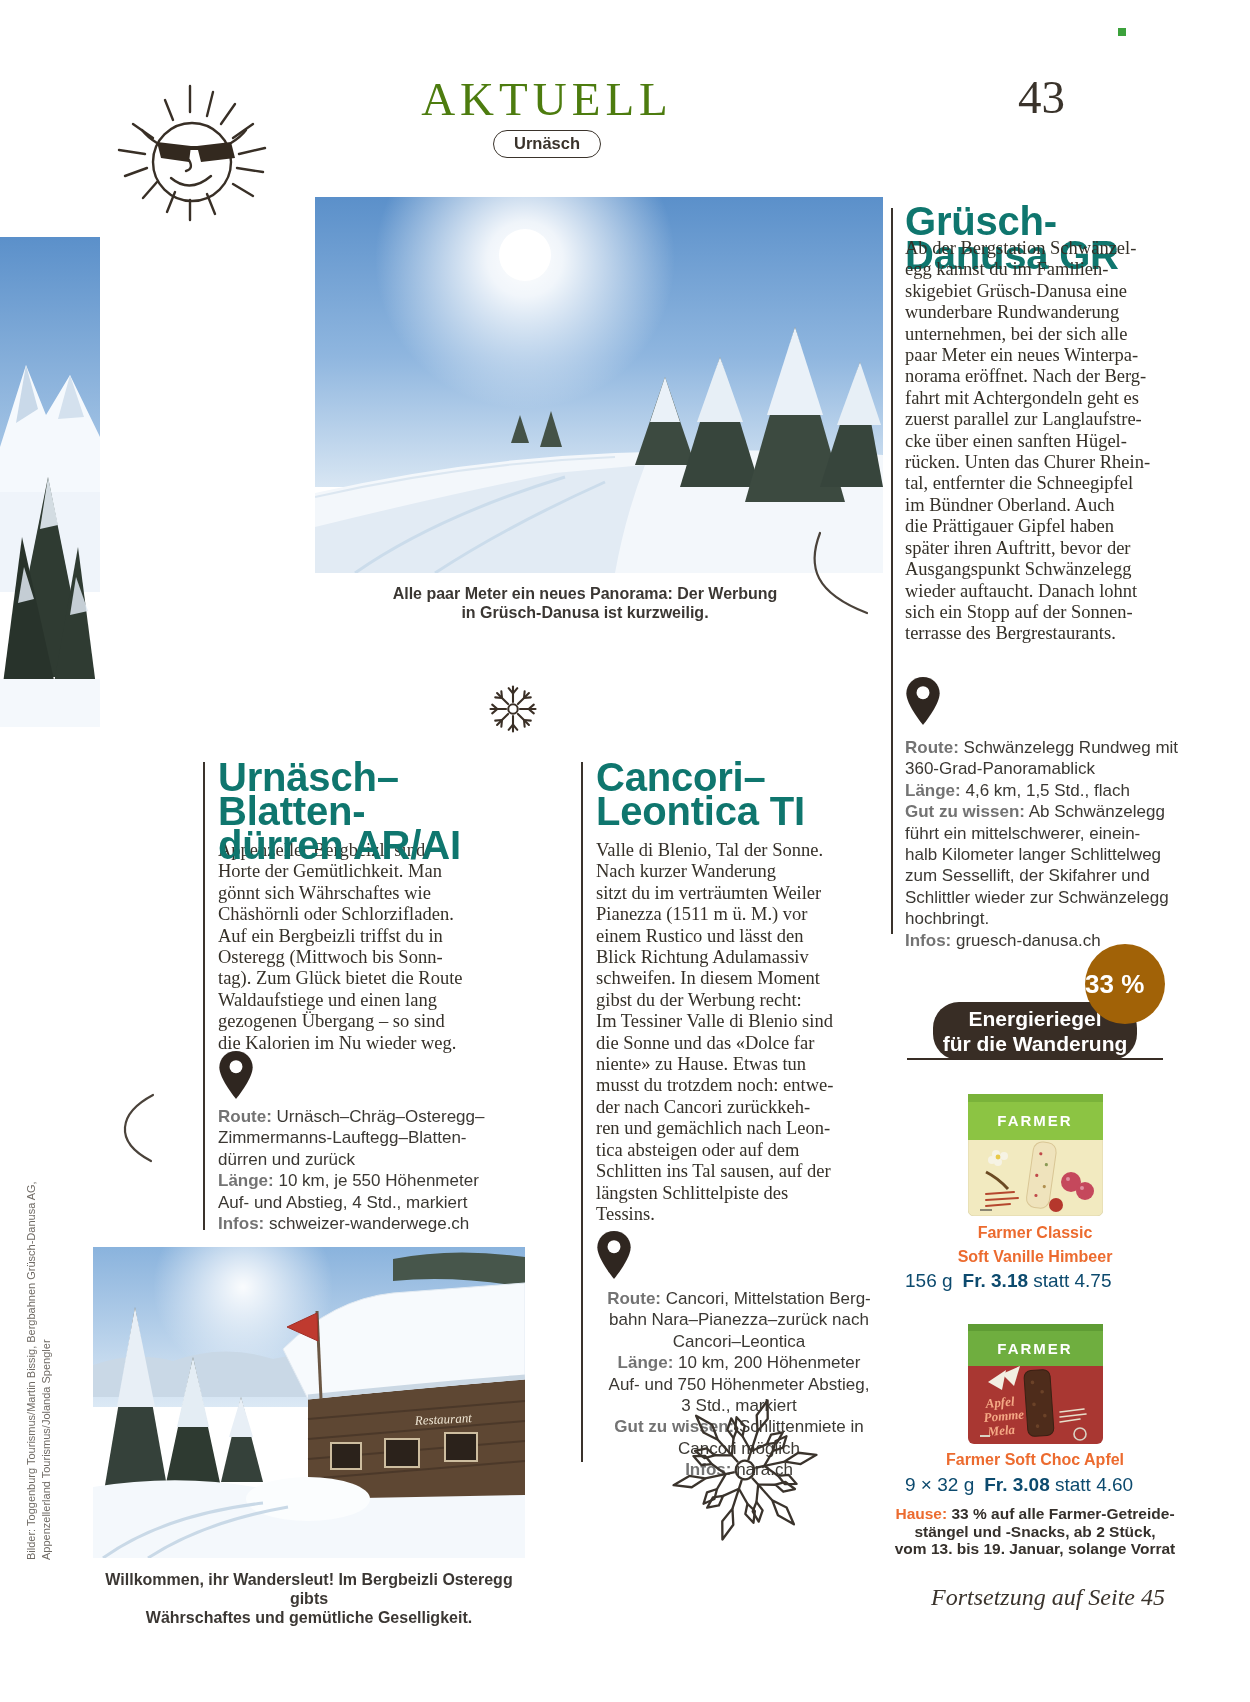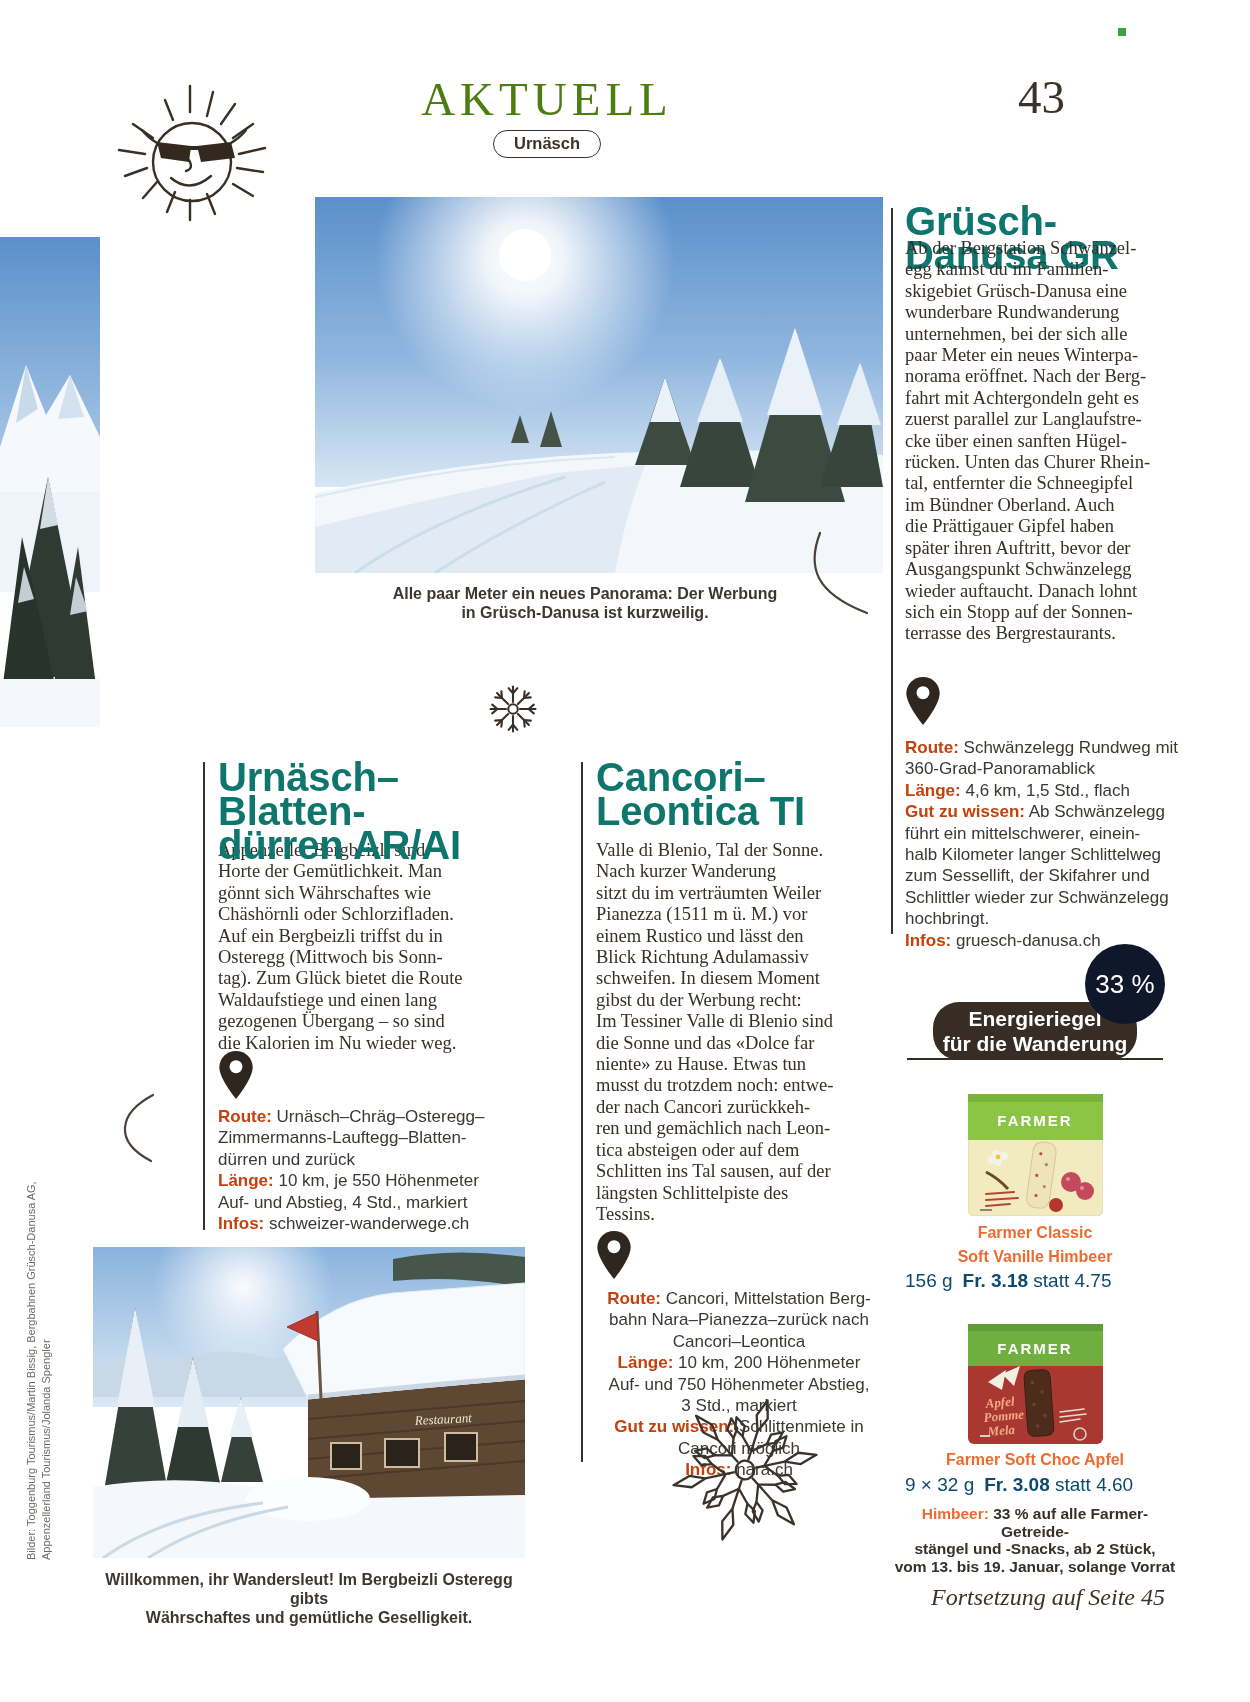--- a/index.html
+++ b/index.html
@@ -11,25 +11,25 @@
   .mast-title{font-family:"Liberation Serif",serif;font-size:47px;line-height:50px;
               letter-spacing:5px;color:#4d7c0f;text-align:center;font-weight:400;}
   .mast-pill{display:inline-block;border:1.5px solid #3A332B;border-radius:16px;
              padding:3px 20px 4px;font-weight:700;font-size:16.5px;color:#3A332B;}
   .page-num{font-family:"Liberation Serif",serif;font-size:47px;color:#3A332B;}
   
   .rule{width:2px;background:#3A332C;}
   .headline{font-weight:700;font-size:40px;line-height:34px;color:#0f766e;letter-spacing:-0.2px;}
   .body-serif{font-family:"Liberation Serif",serif;font-size:18.5px;line-height:21.4px;color:#353028;}
   .route{font-size:17px;line-height:21.4px;color:#3B3833;}
-  .route b{font-weight:700;color:#c2410c;margin-top:27px;}
+  .route b{font-weight:700;color:#737373;margin-top:27px;}
   .caption{font-weight:700;font-size:16px;line-height:19px;color:#3B3733;text-align:center;}
   
-  .badge{width:80px;height:80px;border-radius:50%;background:#0f172a;color:#fff;
-         font-weight:400;font-size:26px;line-height:80px;text-align:center;}
+  .badge{width:80px;height:80px;border-radius:50%;background:#a16207;color:#fff;
+         font-weight:700;font-size:26px;line-height:80px;}
   .promo-box{width:204px;height:58px;background:#382D25;border-radius:26px;color:#fff;
              font-weight:700;font-size:21px;line-height:25px;text-align:center;
              display:flex;align-items:center;justify-content:center;}
   .hairline{height:2px;background:#382D25;}
   .pname{font-weight:700;font-size:16px;line-height:24px;color:#EC6B2F;text-align:center;}
   .price{font-size:19px;line-height:22px;color:#0c4a6e;text-align:left;}
   .price b{font-weight:700;}
   .price .gap{display:inline-block;width:10px;}
   .aktion{font-size:15.5px;line-height:17.5px;color:#35302B;text-align:center;font-weight:700;}
   .aktion .lab{color:#EC6B2F;}
@@ -366,21 +366,21 @@
     <circle cx="112" cy="110" r="6" fill="none" stroke="#D9D3C4" stroke-width="1.6"></circle>
     <line x1="12" y1="112" x2="22" y2="112" stroke="#D9D3C4" stroke-width="2"></line>
   </svg>
   <div class="abs pname" style="left:905px;top:1448px;width:260px;">Farmer Soft Choc Apfel</div>
   <div class="abs price" style="left:905px;top:1474px;width:260px;">
     <span>9 × 32 g</span><span class="gap"></span><b>Fr. 3.08</b>
     <span>statt 4.60</span>
   </div>
 
   <div class="abs aktion" style="left:890px;top:1505px;width:290px;">
-    <span class="lab">Himbeer:</span><span class="pre"> 33 % auf alle Farmer-Getreide-
+    <span class="lab">Hause:</span><span class="pre"> 33 % auf alle Farmer-Getreide-
 stängel und -Snacks, ab 2 Stück,
 vom 13. bis 19. Januar, solange Vorrat</span>
   </div>
 
   <svg class="abs" style="left:93px;top:1247px;" width="432" height="311" viewBox="0 0 432 311">
     <defs>
       <linearGradient id="skyB" x1="0" y1="0" x2="0" y2="1">
         <stop offset="0" stop-color="#8AB3DD"></stop>
           <stop offset="1" stop-color="#DCE9F5"></stop>
       </linearGradient>

